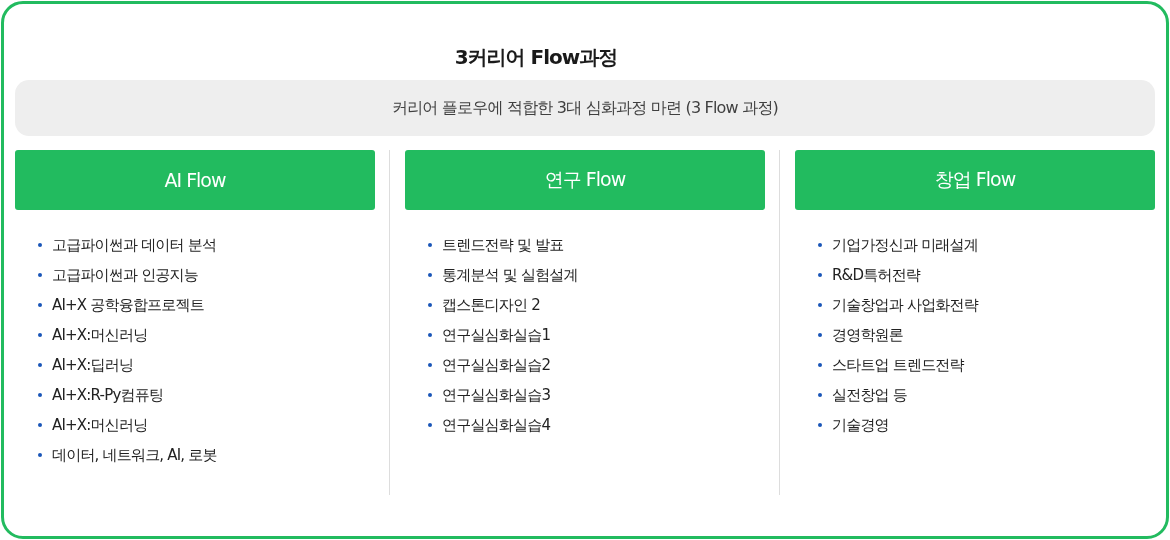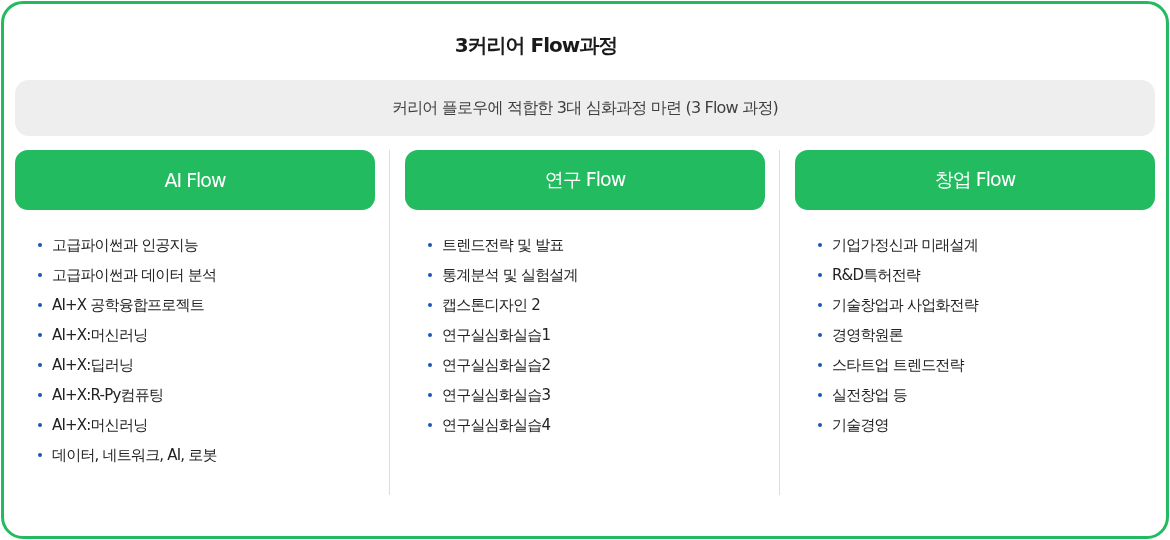--- a/index.html
+++ b/index.html
@@ -3,37 +3,37 @@
   <meta charset="utf-8">
   <style>
     * { box-sizing: border-box; margin: 0; padding: 0; }
     html, body { width: 1170px; height: 540px; background: #ffffff; overflow: hidden; }
     body { font-family: "DejaVu Sans", "Liberation Sans", sans-serif; color: #222222; }
     .frame {
       position: absolute; left: 1px; top: 1px; width: 1168px; height: 538px;
       border: 3px solid #22bb5f; border-radius: 22px; background: #ffffff;
     }
     .title {
-      position: absolute; left: 0; top: 32px; width: 1072px; text-align: center;
+      position: absolute; left: 0; top: 44px; width: 1072px; text-align: center;
       font-size: 20px; font-weight: bold; letter-spacing: -1px; color: #1a1a1a;
     }
     .subtitle-bar {
       position: absolute; left: 15px; top: 80px; width: 1140px; height: 56px;
       background: #eeeeee; border-radius: 14px;
       display: flex; align-items: center; justify-content: center;
       font-size: 16px; letter-spacing: -0.8px; color: #404040;
     }
     .col {
       position: absolute; top: 150px; width: 360px;
     }
     .col-0 { left: 15px; }
     .col-1 { left: 405px; }
     .col-2 { left: 795px; }
     .flow-btn {
-      width: 360px; height: 60px; border-radius: 13px; background: #22bb5f;
+      width: 360px; height: 60px; border-radius: 3px; background: #22bb5f;
       color: #ffffff; font-size: 19px; letter-spacing: -1px;
       display: flex; align-items: center; justify-content: center; cursor: pointer;
     }
     .items { list-style: none; margin-top: 20px; padding-left: 22px; }
     .items li {
       position: relative; height: 30px; line-height: 30px; padding-left: 15px;
       font-size: 15px; letter-spacing: -0.8px; color: #222222; white-space: nowrap;
     }
     .bullet {
       position: absolute; left: 1px; top: 13px; width: 4px; height: 4px;
@@ -55,22 +55,22 @@
 <div class="subtitle-bar">
   <span>커리어 플로우에 적합한 3대 심화과정 마련 (3 Flow 과정)</span>
 </div>
 
 <div class="divider divider-0"></div>
 <div class="divider divider-1"></div>
 
 <div class="col col-0">
   <div class="flow-btn">AI Flow</div>
   <ul class="items">
+    <li><span class="bullet"></span><span>고급파이썬과 데이터 분석</span></li>
     <li><span class="bullet"></span><span>고급파이썬과 인공지능</span></li>
-    <li><span class="bullet"></span><span>고급파이썬과 데이터 분석</span></li>
     <li><span class="bullet"></span><span>AI+X 공학융합프로젝트</span></li>
     <li><span class="bullet"></span><span>AI+X:머신러닝</span></li>
     <li><span class="bullet"></span><span>AI+X:딥러닝</span></li>
     <li><span class="bullet"></span><span>AI+X:R-Py컴퓨팅</span></li>
     <li><span class="bullet"></span><span>AI+X:머신러닝</span></li>
     <li><span class="bullet"></span><span>데이터, 네트워크, AI, 로봇</span></li>
   </ul>
 </div>
 
 <div class="col col-1">

